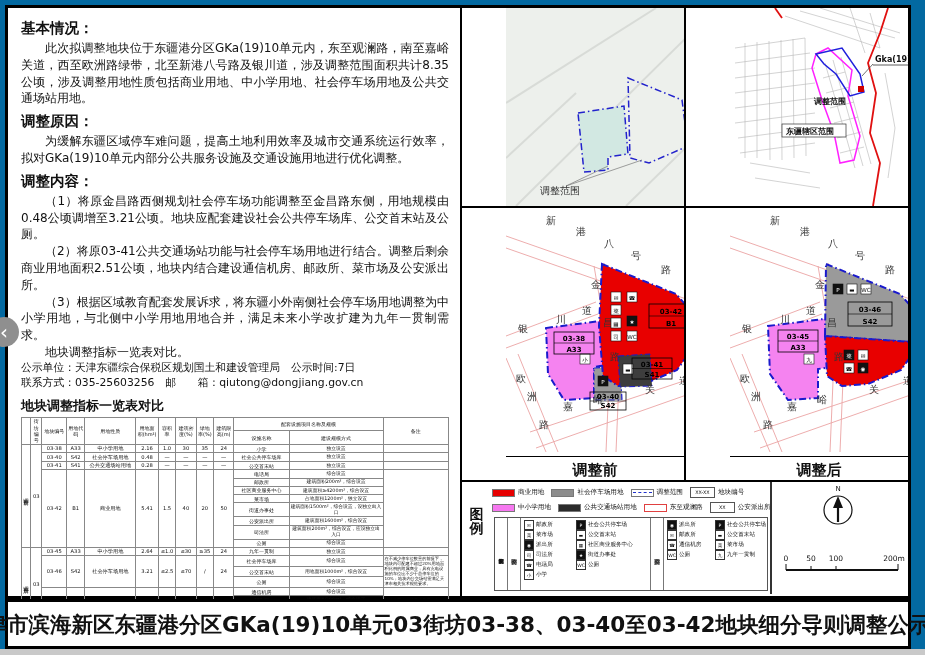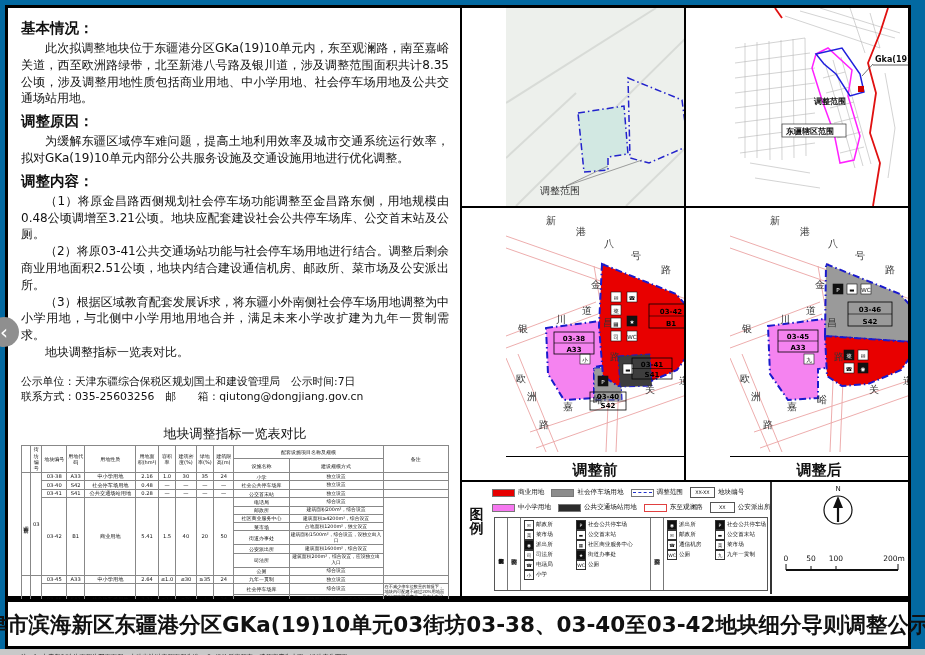--- a/index.html
+++ b/index.html
@@ -7,21 +7,21 @@
   font-family:"DejaVu Sans","Liberation Sans",sans-serif;color:#111;}
 #bottom-strip{position:absolute;left:0;top:649px;width:925px;height:6px;background:#c9c9c9;}
 #frame{position:absolute;left:5px;top:5px;width:900px;height:588px;border:3px solid #000;background:#fff;}
 #titlebar{position:absolute;left:5px;top:599px;width:900px;height:44px;border:3px solid #000;background:#fff;
   display:flex;align-items:center;justify-content:center;font-size:21.5px;font-weight:bold;white-space:nowrap;letter-spacing:0;}
 
 #left-panel{position:absolute;left:0;top:0;width:452px;height:588px;padding:6px 11px 0 13px;box-sizing:border-box;}
 .sec-h{font-size:14.5px;font-weight:bold;margin:5px 0 2px 0;}
 .sec-p{font-size:12px;line-height:1.4;margin:0;text-align:justify;text-indent:2em;}
 .contact-p{font-size:10.8px;line-height:1.35;margin:1px 0 0 0;}
-#table-title{text-align:center;font-weight:normal;font-size:13px;margin:20px 0 2px 0;}
+#table-title{font-weight:bold;font-size:13px;margin:6px 0 2px 0;}
 table{width:100%;border-collapse:collapse;table-layout:fixed;}
 th,td{border:0.6px solid #888;font-size:5.2px;padding:0.5px 1px;text-align:center;line-height:1.25;overflow:hidden;font-weight:normal;}
 th{font-size:5px;}
 td.vcell{writing-mode:vertical-rl;text-orientation:upright;font-size:5.4px;letter-spacing:1px;padding:0;}
 td.remark{font-size:4.2px;text-align:left;line-height:1.18;}
 td.facname{font-size:5px;}
 td.facmode{font-size:4.8px;}
 #table-notes{font-size:6.3px;line-height:1.45;margin-top:3px;}
 
 #right-panel{position:absolute;left:452px;top:0;width:448px;height:588px;border-left:2px solid #000;box-sizing:border-box;}
@@ -84,21 +84,21 @@
 
       <div class="sec-h">调整原因：</div>
       <p class="sec-p">为缓解东疆区域停车难问题，提高土地利用效率及城市交通系统运行效率，拟对GKa(19)10单元内部分公共服务设施及交通设施用地进行优化调整。</p>
 
       <div class="sec-h">调整内容：</div>
       <p class="sec-p">（1）将原金昌路西侧规划社会停车场功能调整至金昌路东侧，用地规模由0.48公顷调增至3.21公顷。地块应配套建设社会公共停车场库、公交首末站及公厕。</p>
       <p class="sec-p">（2）将原03-41公共交通场站功能与社会停车场用地进行结合。调整后剩余商业用地面积2.51公顷，地块内结合建设通信机房、邮政所、菜市场及公安派出所。</p>
       <p class="sec-p">（3）根据区域教育配套发展诉求，将东疆小外南侧社会停车场用地调整为中小学用地，与北侧中小学用地用地合并，满足未来小学改扩建为九年一贯制需求。</p>
       <p class="sec-p">地块调整指标一览表对比。</p>
 
-      <p class="contact-p" style="margin-top:14px;">公示单位：天津东疆综合保税区规划国土和建设管理局　公示时间:7日</p>
+      <p class="contact-p" style="margin-top:0;">公示单位：天津东疆综合保税区规划国土和建设管理局　公示时间:7日</p>
       <p class="contact-p">联系方式：035-25603256　邮　　箱：qiutong@dongjiang.gov.cn</p>
 
       <div id="table-title">地块调整指标一览表对比</div>
       <table>
         <colgroup>
           <col style="width:9px">
             <col style="width:11px">
             <col style="width:24px">
             <col style="width:18px">
           <col style="width:50px">

